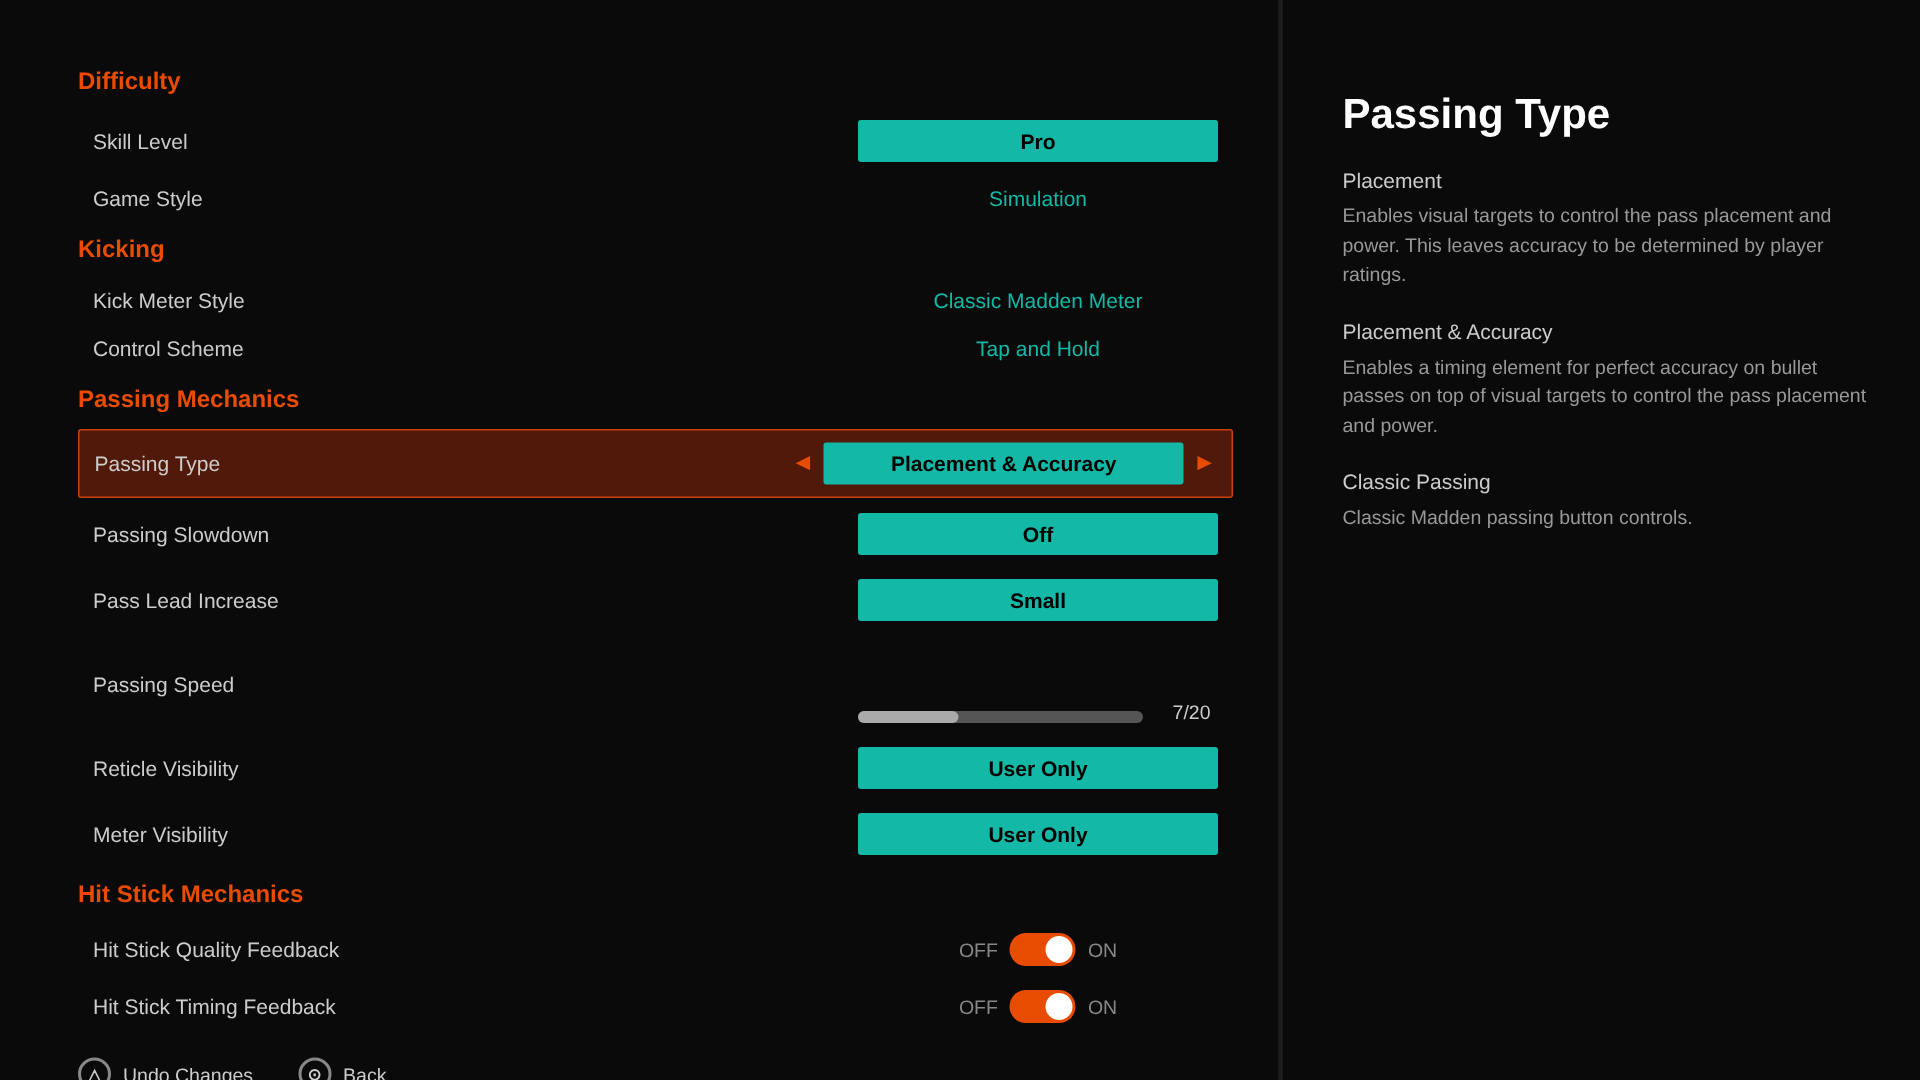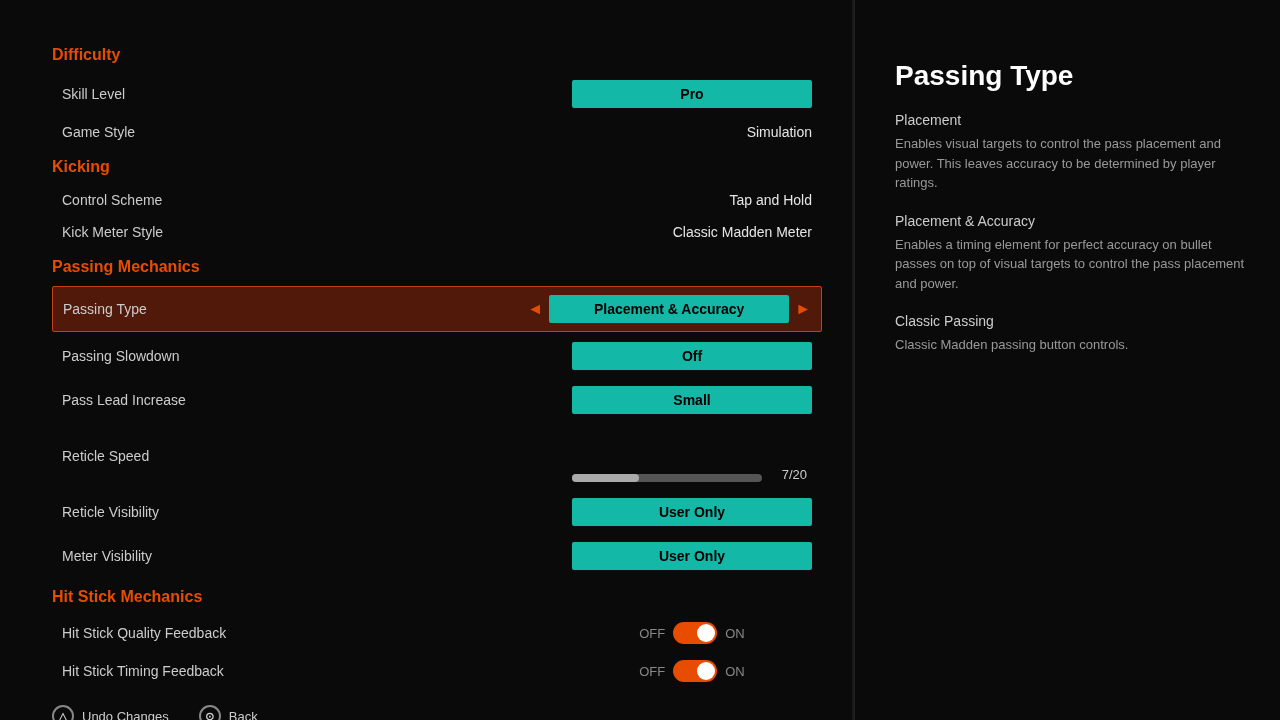--- a/index.html
+++ b/index.html
@@ -68,23 +68,23 @@
       font-size: 14px;
       font-weight: bold;
       padding: 6px 20px;
       min-width: 240px;
       text-align: center;
       border-radius: 2px;
     }
 
     .settings-value-plain {
       font-size: 14px;
-      color: #e5e5e5;
+      color: #14b8a6;
       min-width: 240px;
-      text-align: right;
+      text-align: center;
     }
 
     .passing-type-row {
       display: flex;
       align-items: center;
       justify-content: space-between;
       padding: 8px 10px;
       background: rgba(150, 40, 10, 0.5);
       border: 1px solid #c84010;
       border-radius: 2px;
@@ -249,46 +249,46 @@
     <div class="settings-row">
       <span class="settings-row-label">Skill Level</span>
       <div class="settings-value-box">Pro</div>
     </div>
     <div class="settings-row">
       <span class="settings-row-label">Game Style</span>
       <span class="settings-value-plain">Simulation</span>
     </div>
     <div class="section-header">Kicking</div>
     <div class="settings-row">
+      <span class="settings-row-label">Kick Meter Style</span>
+      <span class="settings-value-plain">Classic Madden Meter</span>
+    </div>
+    <div class="settings-row">
       <span class="settings-row-label">Control Scheme</span>
       <span class="settings-value-plain">Tap and Hold</span>
-    </div>
-    <div class="settings-row">
-      <span class="settings-row-label">Kick Meter Style</span>
-      <span class="settings-value-plain">Classic Madden Meter</span>
     </div>
     <div class="section-header">Passing Mechanics</div>
     <div class="passing-type-row">
       <span class="settings-row-label">Passing Type</span>
       <div class="arrow-control">
         <span class="arrow">◄</span>
         <div class="settings-value-box">Placement &amp; Accuracy</div>
         <span class="arrow">►</span>
       </div>
     </div>
     <div class="settings-row">
       <span class="settings-row-label">Passing Slowdown</span>
       <div class="settings-value-box">Off</div>
     </div>
     <div class="settings-row">
       <span class="settings-row-label">Pass Lead Increase</span>
       <div class="settings-value-box">Small</div>
     </div>
     <div class="settings-row">
-      <span class="settings-row-label">Reticle Speed</span>
+      <span class="settings-row-label">Passing Speed</span>
       <div class="slider-container">
         <div class="slider-track">
           <div class="slider-fill" style="width: 35%;"></div>
         </div>
         <span class="slider-value">7/20</span>
       </div>
     </div>
     <div class="settings-row">
       <span class="settings-row-label">Reticle Visibility</span>
       <div class="settings-value-box">User Only</div>

